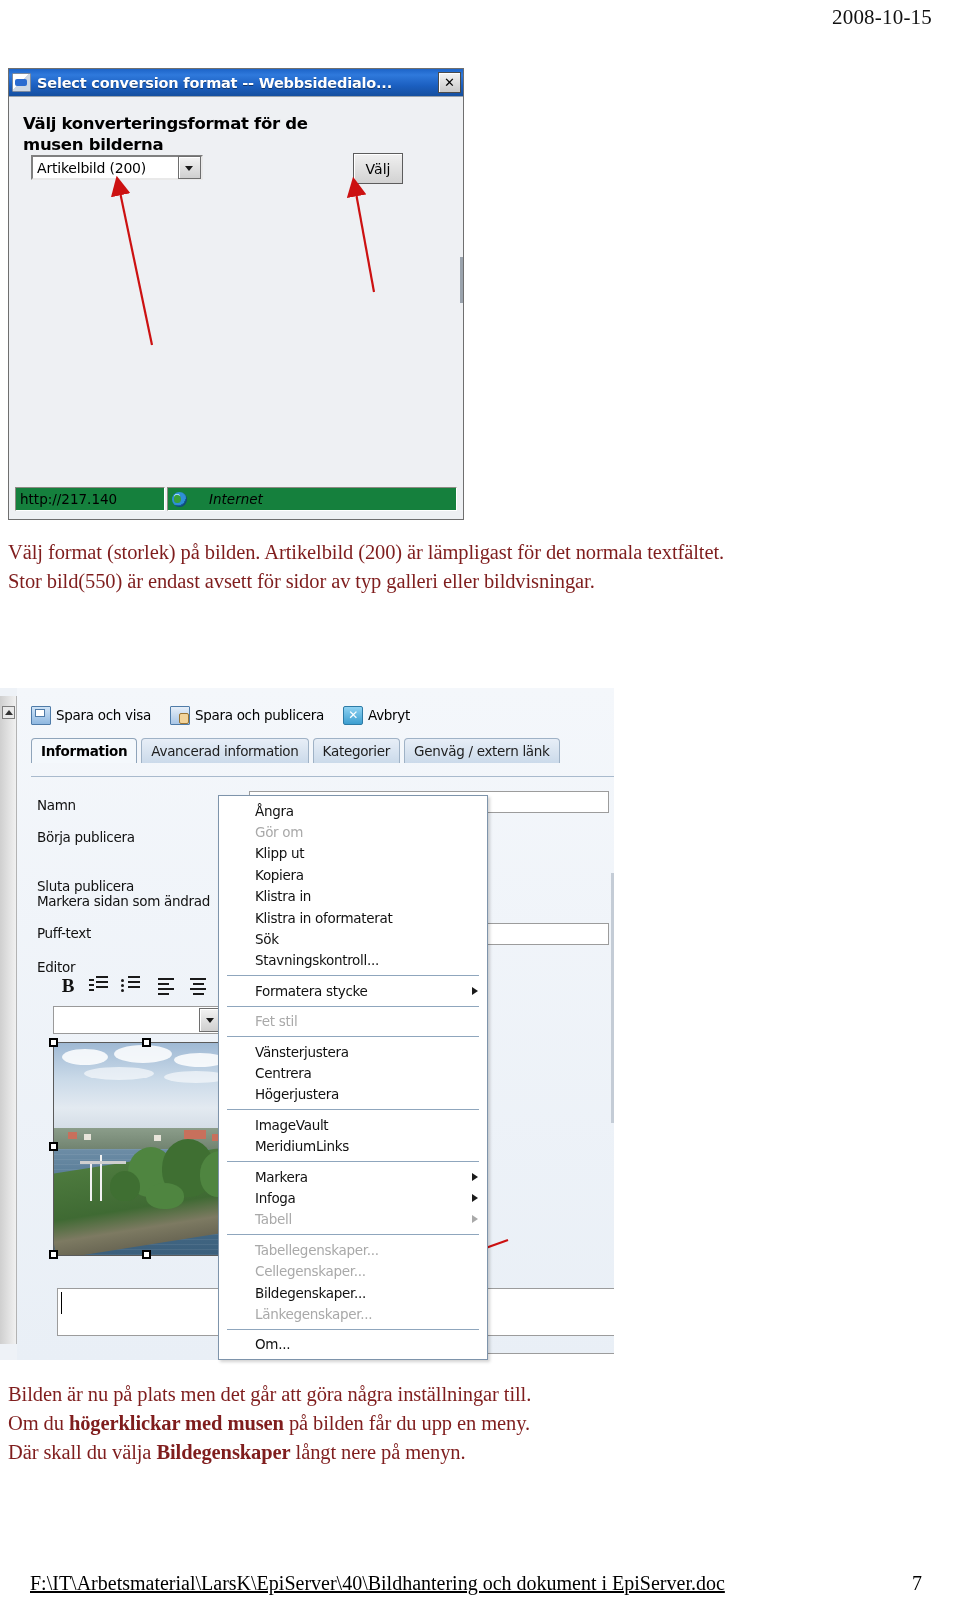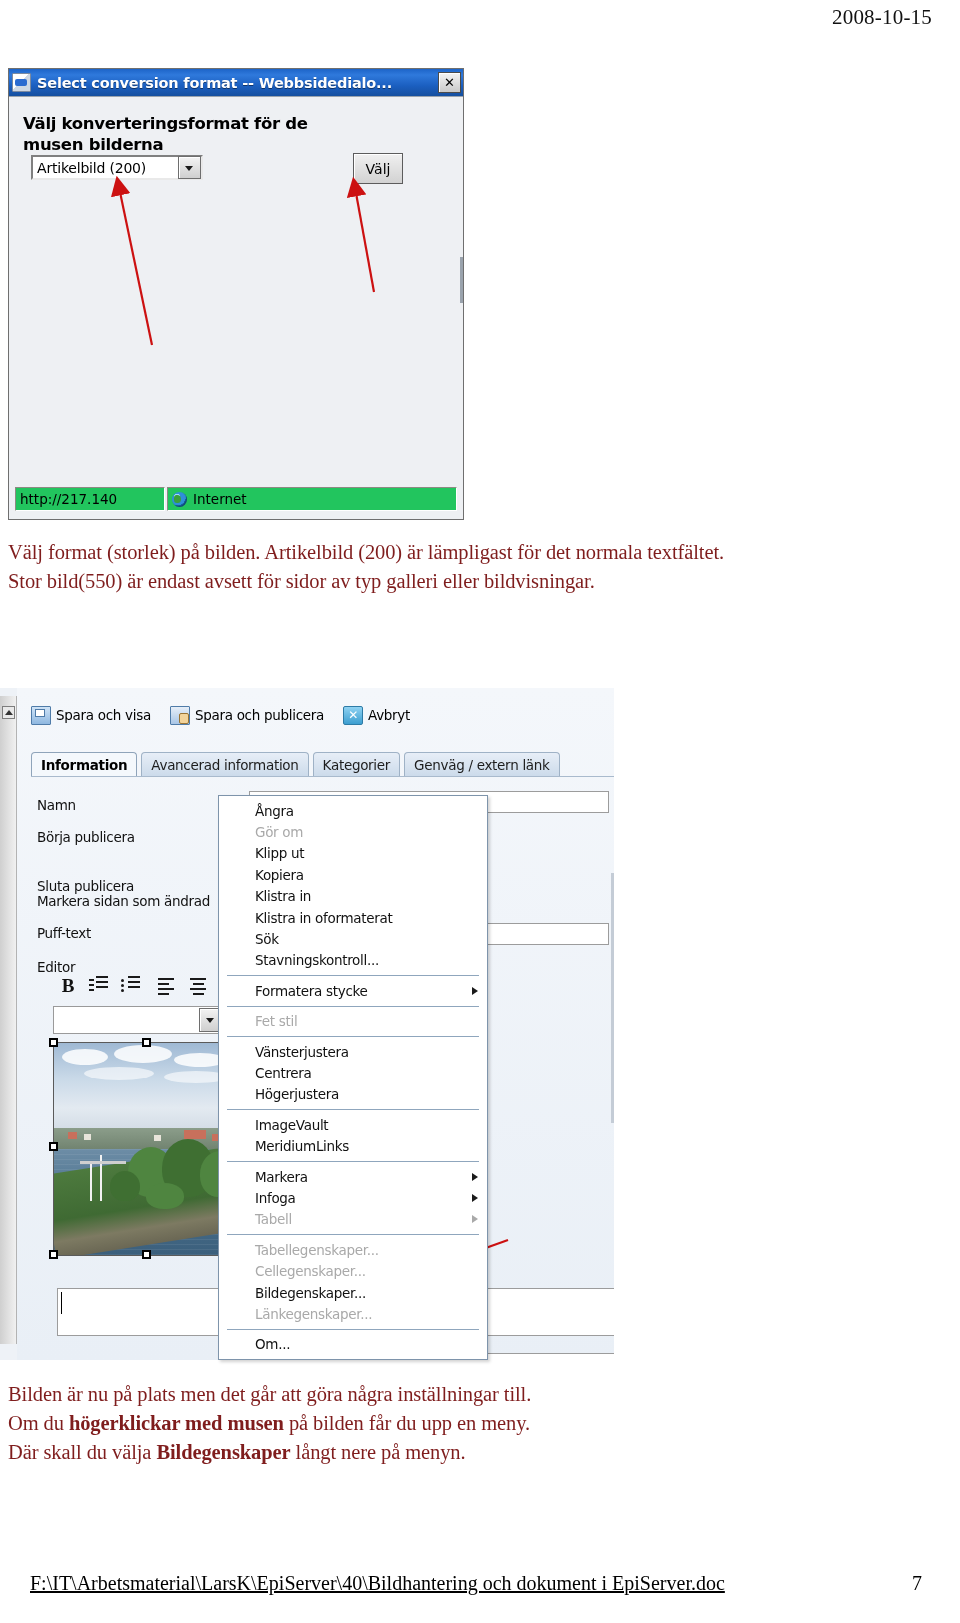--- a/index.html
+++ b/index.html
@@ -111,29 +111,29 @@
     border:1px solid #5c5c5c;
     box-shadow:inset 1px 1px 0 #ffffff;
     font-family:"DejaVu Sans", sans-serif;font-size:14px;color:#000;
     display:flex;align-items:center;justify-content:center;
   }
   .dlg-statusbar{
     position:absolute;left:6px;right:6px;bottom:8px;height:24px;
     display:flex;align-items:stretch;
   }
   .sb-cell{
-    background:#22c55e;
+    background:#15803d;
     border:1px solid;
     border-color:#8d8a82 #ffffff #ffffff #8d8a82;
     font-family:"DejaVu Sans", sans-serif;font-size:13.5px;color:#000;
     display:flex;align-items:center;padding:0 4px;
     box-sizing:border-box;
   }
   .sb-url{width:150px;}
-  .sb-zone{flex:1 1 auto;margin-left:2px;gap:6px;}
+  .sb-zone{flex:1 1 auto;margin-left:2px;gap:22px;font-style:italic;}
   .globe{
     width:15px;height:15px;border-radius:50%;
     background:radial-gradient(circle at 35% 32%,#9fd8ff 0 22%,#2f8fd8 23% 60%,#1766a8 61% 100%);
     box-shadow:inset -1px -1px 1px rgba(0,0,0,.3);
     position:relative;flex:0 0 auto;
   }
   .globe:after{
     content:"";position:absolute;left:2px;top:3px;width:7px;height:8px;
     background:#3aa03a;border-radius:40% 60% 50% 45%;
   }
@@ -198,21 +198,21 @@
     border:1px solid #4f7ba8;border-radius:1px;
   }
   .ico-pub:after{content:"";position:absolute;left:8px;top:6px;width:8px;height:9px;background:#f2d39a;border:1px solid #9a7434;border-radius:2px;}
   .ico-cancel{
     background:linear-gradient(to bottom,#8fd2f2,#3c9ed0);
     border:1px solid #2d7ba6;border-radius:2px;color:#fff;
     font-family:"DejaVu Sans",sans-serif;font-size:12px;font-weight:bold;
     display:flex;align-items:center;justify-content:center;line-height:1;
   }
   .ed-tabs{
-    position:absolute;left:14px;top:64px;height:25px;display:flex;align-items:center;gap:4px;
+    position:absolute;left:14px;top:50px;height:25px;display:flex;align-items:center;gap:4px;
   }
   .tab{
     height:24px;padding:0 9px;
     display:flex;align-items:center;
     font-family:"DejaVu Sans", sans-serif;font-size:13.5px;color:#1d1d1d;
     background:linear-gradient(to bottom,#e7eef7,#cbdaea);
     border:1px solid #9fb2c6;border-bottom:none;
     border-radius:4px 4px 0 0;letter-spacing:-.3px;white-space:nowrap;
   }
   .tab.active{

